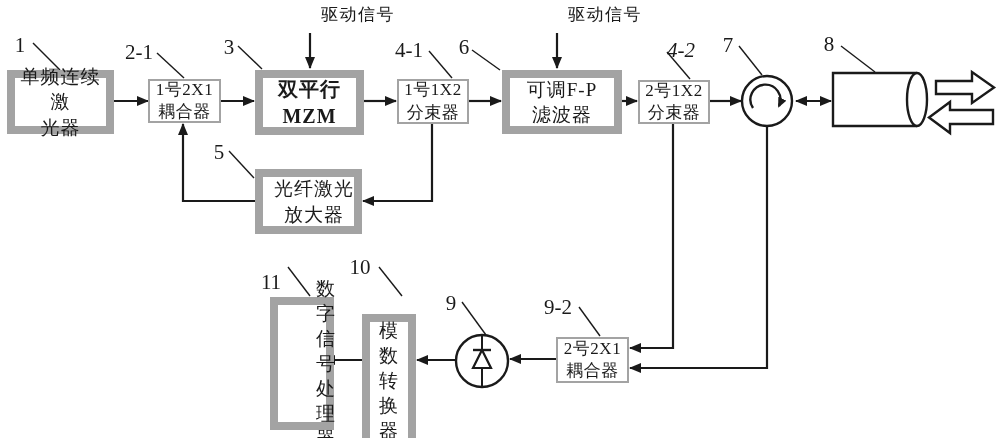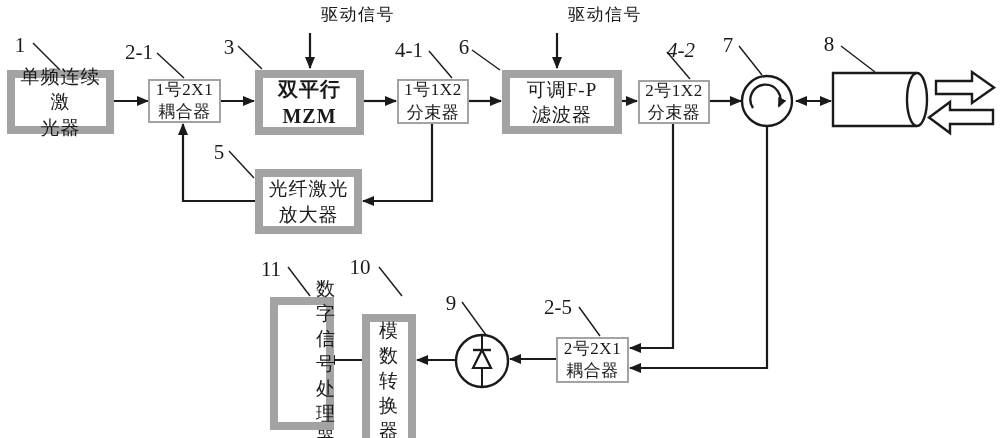--- a/index.html
+++ b/index.html
@@ -119,21 +119,21 @@
 分束器</span>
   </div>
   <div class="box fs19" style="left:502px;top:70px;width:120px;height:64px;">
     <span>可调F-P
 滤波器</span>
   </div>
   <div class="box thin fs17" style="left:638px;top:80px;width:72px;height:44px;">
     <span>2号1X2
 分束器</span>
   </div>
-  <div class="box fs19" style="left:255px;top:169px;width:107px;height:65px;">
+  <div class="box fs19" style="left:255px;top:169px;width:107px;height:65px;justify-content:flex-end;">
     <span>光纤激光
 放大器</span>
   </div>
   <div class="box thin fs17" style="left:556px;top:337px;width:73px;height:46px;">
     <span>2号2X1
 耦合器</span>
   </div>
   <div class="box fs19" style="left:362px;top:314px;width:54px;height:133px;">
     <span>模数
 转换
@@ -150,19 +150,19 @@
   <div class="callout" style="left:139px;top:52px;">2-1</div>
   <div class="callout" style="left:229px;top:47px;">3</div>
   <div class="callout" style="left:409px;top:50px;">4-1</div>
   <div class="callout" style="left:464px;top:47px;">6</div>
   <div class="callout" style="left:681px;top:50px;font-style:italic;">4-2</div>
   <div class="callout" style="left:728px;top:45px;">7</div>
   <div class="callout" style="left:829px;top:44px;">8</div>
   <div class="callout" style="left:219px;top:152px;">5</div>
   <div class="callout" style="left:451px;top:303px;">9</div>
   <div class="callout" style="left:360px;top:267px;">10</div>
-  <div class="callout" style="left:271px;top:269px;">11</div>
-  <div class="callout" style="left:558px;top:307px;">2-5</div>
+  <div class="callout" style="left:271px;top:282px;">11</div>
+  <div class="callout" style="left:558px;top:307px;">9-2</div>
 
   <div class="annot" style="left:310px;top:14px;">驱动信号</div>
   <div class="annot" style="left:557px;top:14px;">驱动信号</div>
 
 </div>
 
 </body></html>

